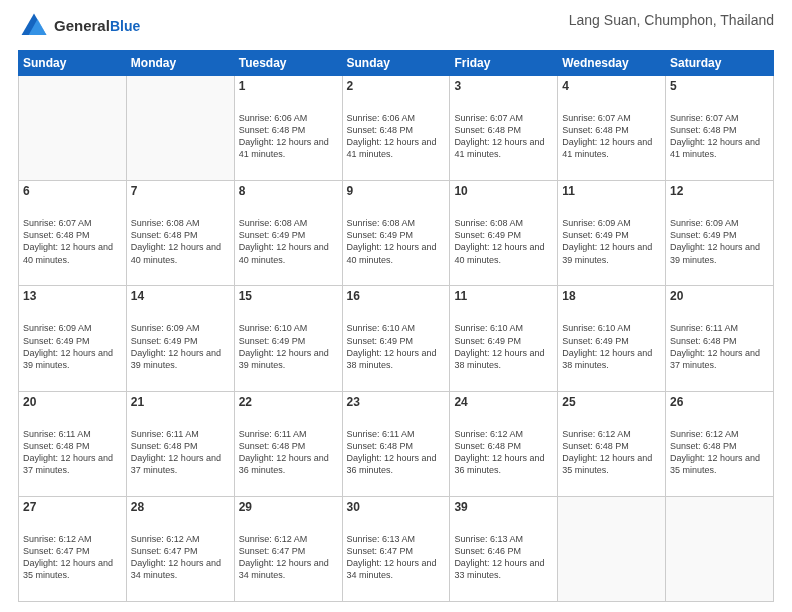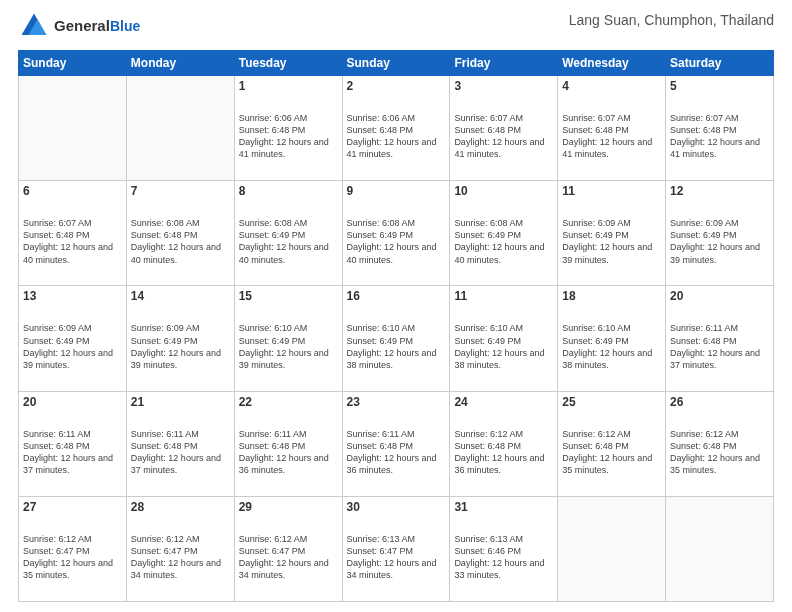--- a/index.html
+++ b/index.html
@@ -321,21 +321,21 @@
 Sunset: 6:47 PM
 Daylight: 12 hours and 34 minutes.</div>
           </td>
           <td>
             <span class="day-num">30</span>
             <div class="day-info" style="white-space: pre-line;">Sunrise: 6:13 AM
 Sunset: 6:47 PM
 Daylight: 12 hours and 34 minutes.</div>
           </td>
           <td>
-            <span class="day-num">31</span>
+            <span class="day-num">39</span>
             <div class="day-info" style="white-space: pre-line;">Sunrise: 6:13 AM
 Sunset: 6:46 PM
 Daylight: 12 hours and 33 minutes.</div>
           </td>
           <td class="empty"></td>
           <td class="empty"></td>
         </tr>
       </tbody>
   </table>
 </div>

